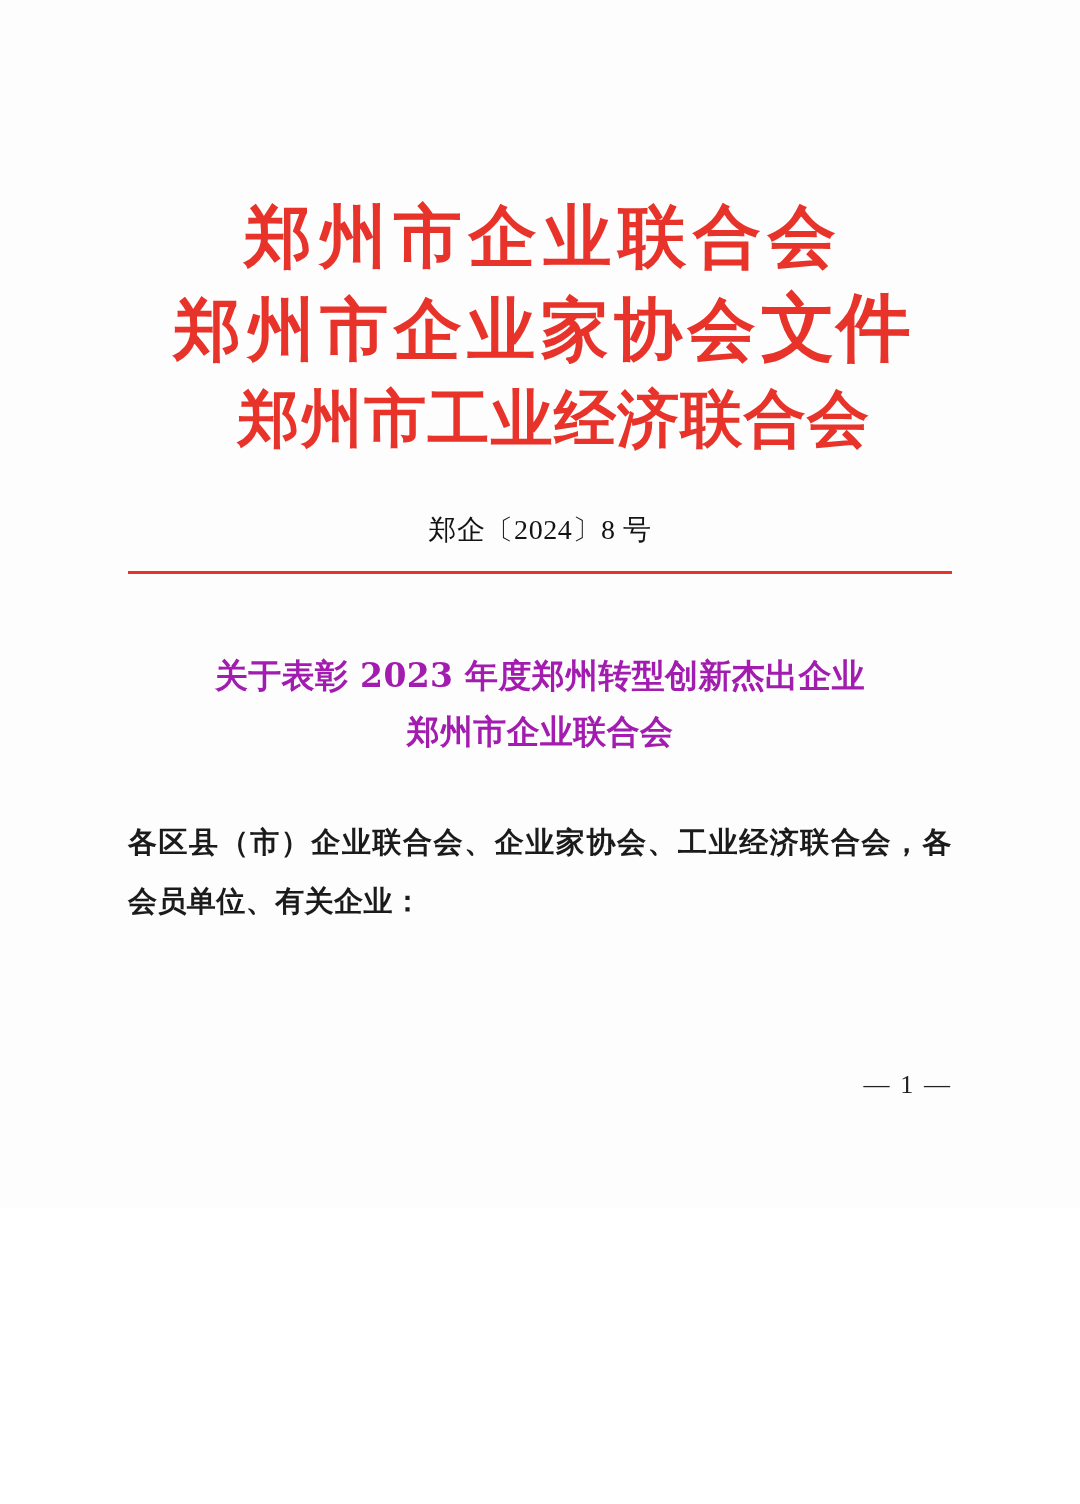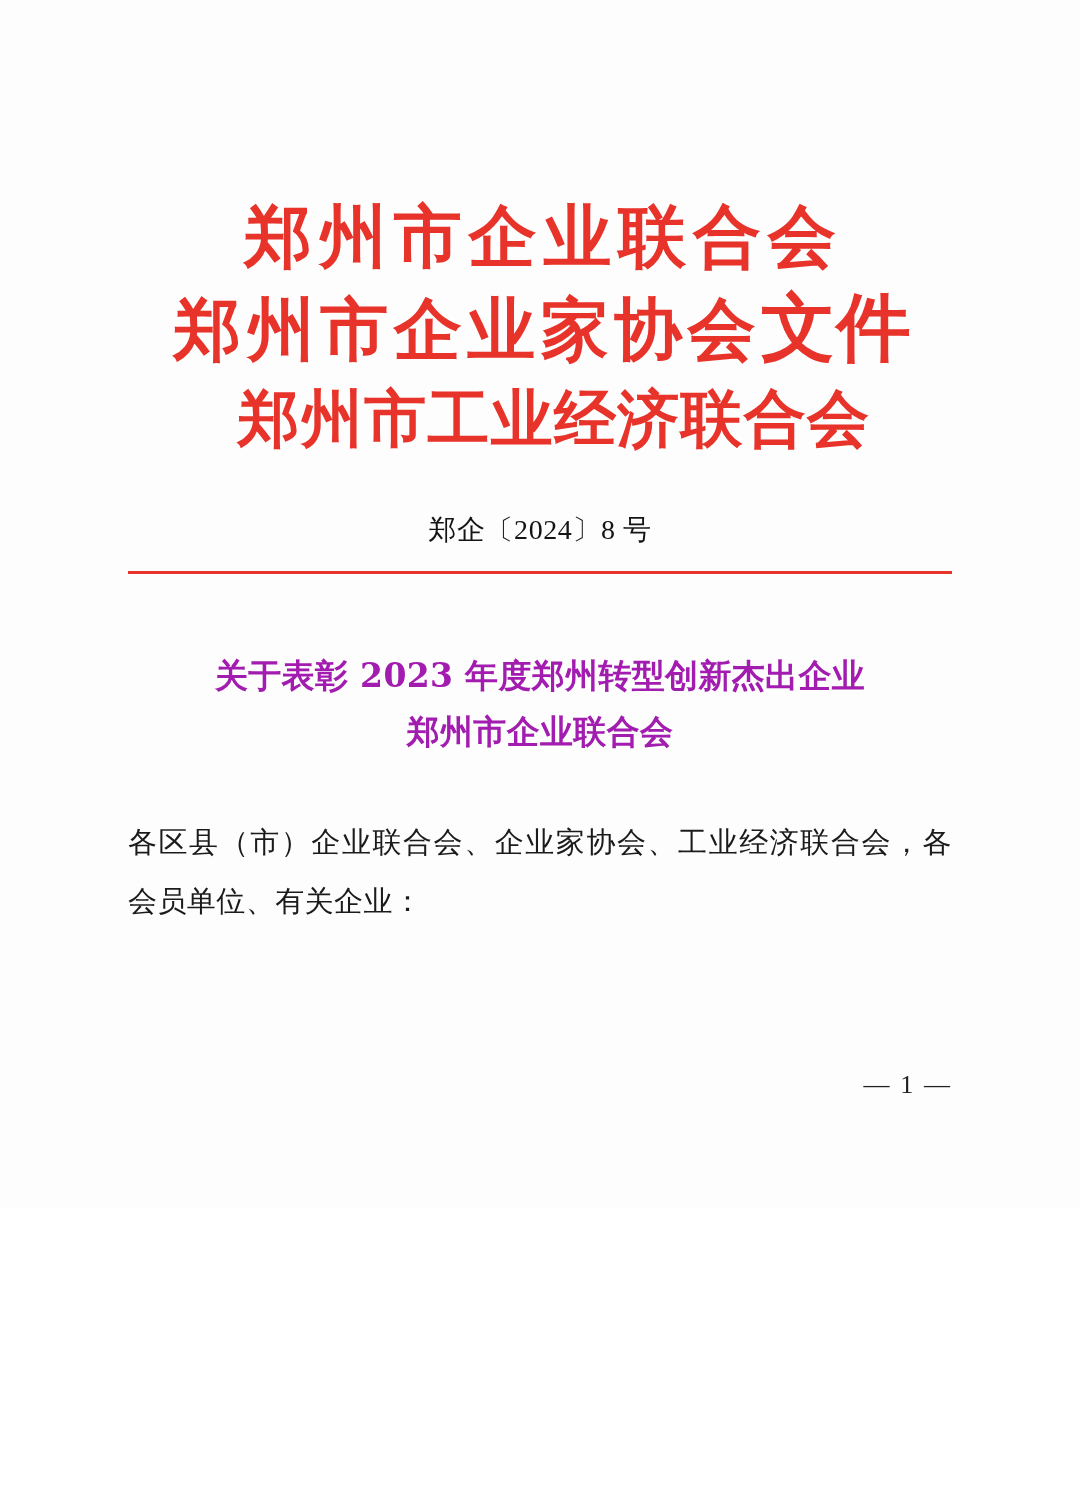--- a/index.html
+++ b/index.html
@@ -84,20 +84,21 @@
   .body-text {
     margin: 52px 128px 0 128px;
     font-size: 29px;
     line-height: 2.02;
     text-align: justify;
     letter-spacing: 0.015em;
     color: #1b1b1b;
   }
   .body-text p {
     margin: 0;
+    font-weight: bold;
   }
   .indent {
     text-indent: 2em;
   }
   
   .page-number {
     position: absolute;
     right: 128px;
     bottom: 108px;
     font-size: 26px;

